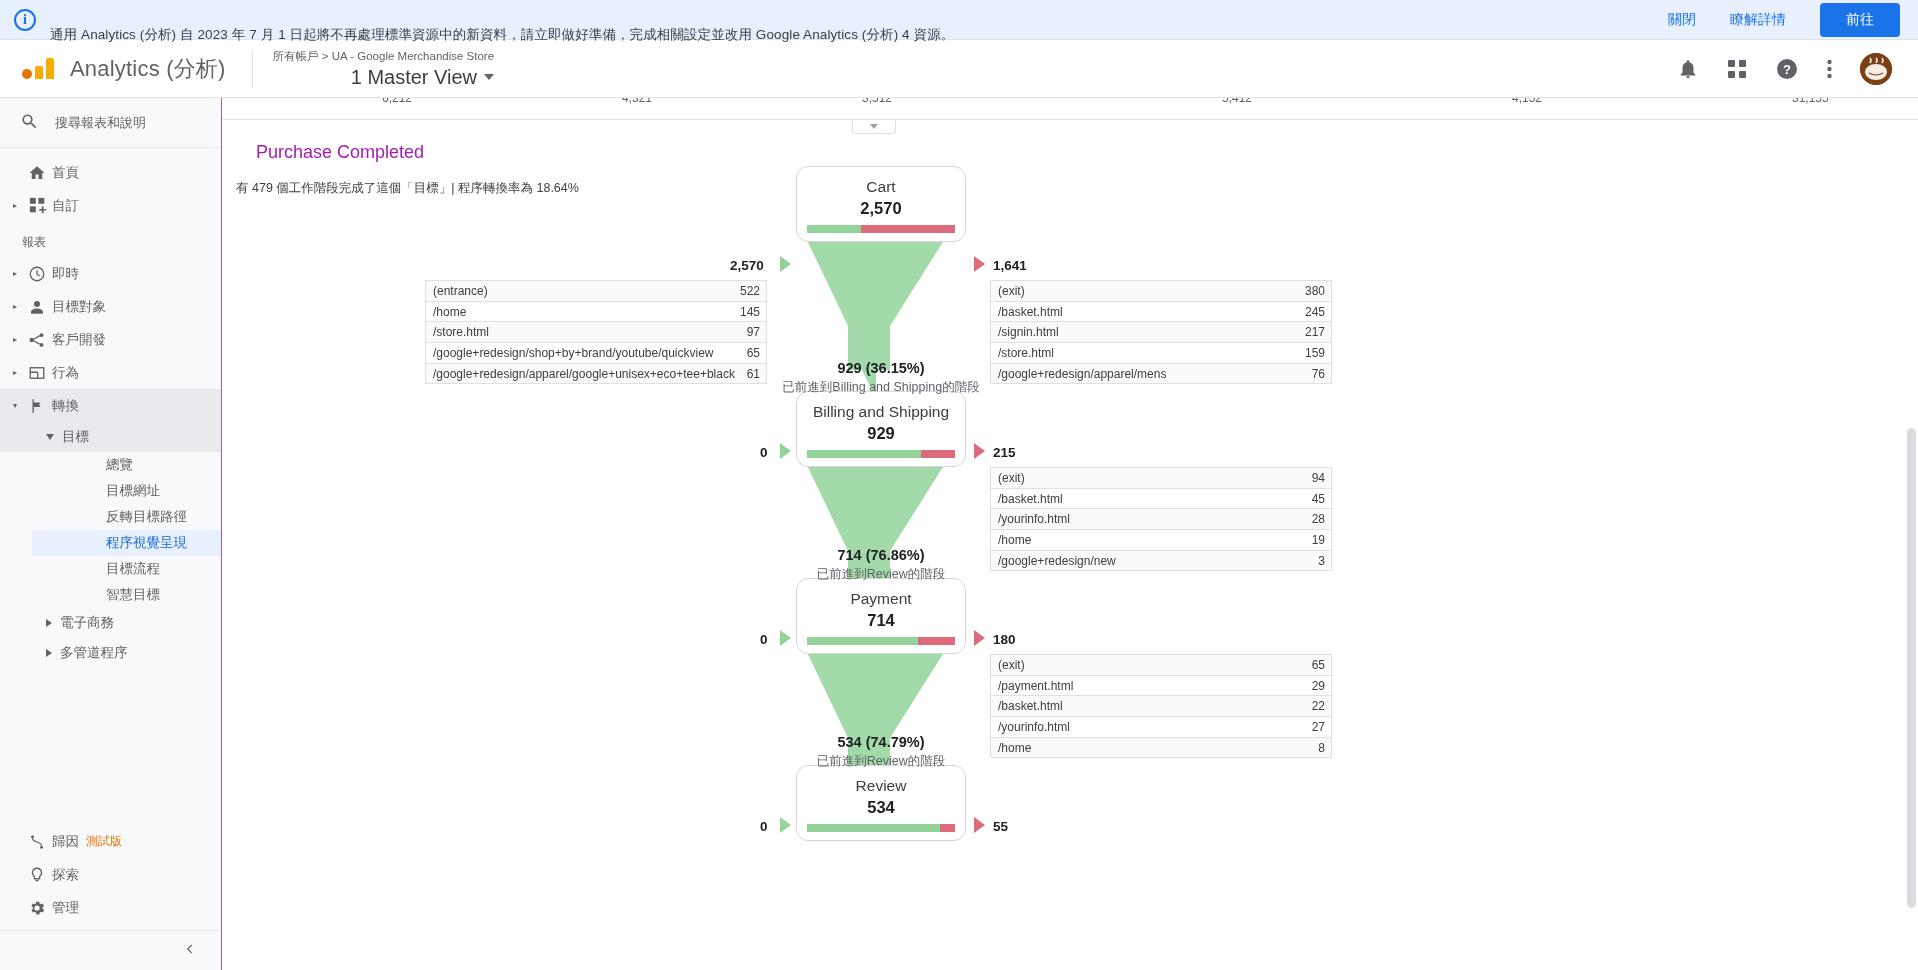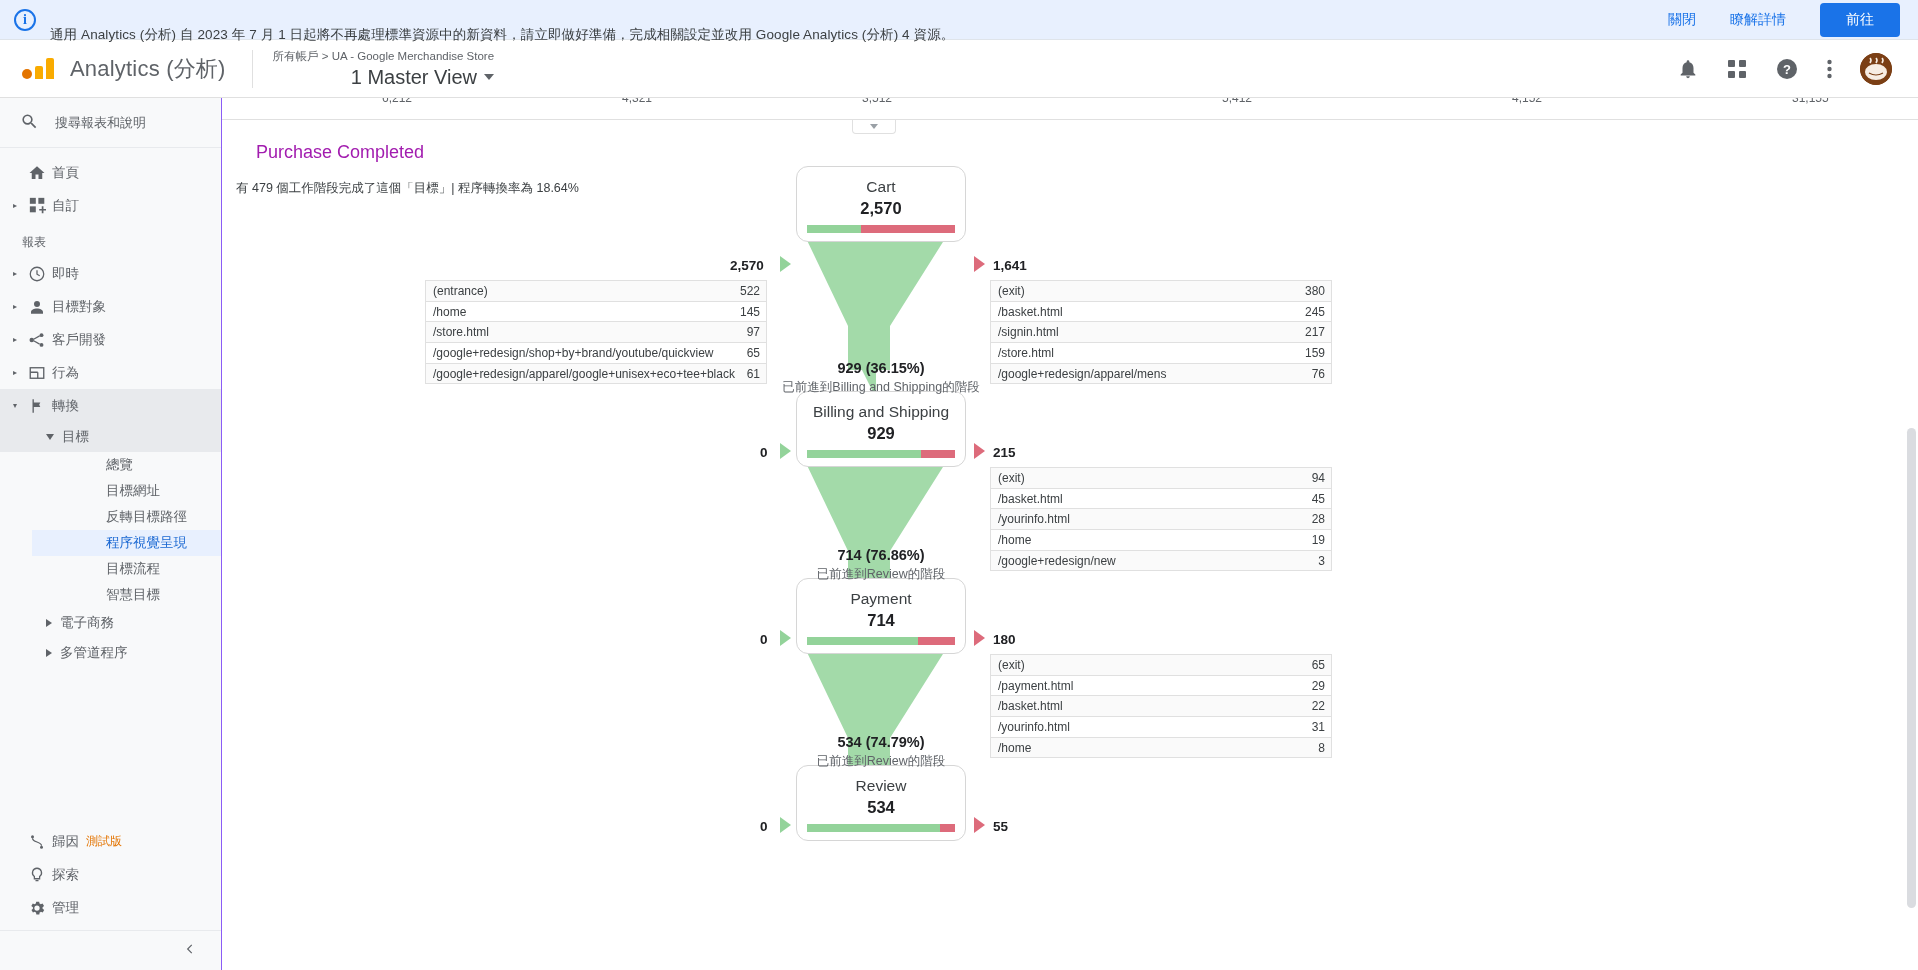--- a/index.html
+++ b/index.html
@@ -638,21 +638,21 @@
         <div class="row">
           <span class="rl">/payment.html</span>
           <span class="rv">29</span>
           </div>
         <div class="row">
           <span class="rl">/basket.html</span>
           <span class="rv">22</span>
           </div>
         <div class="row">
           <span class="rl">/yourinfo.html</span>
-          <span class="rv">31</span>
+          <span class="rv">27</span>
           </div>
         <div class="row">
           <span class="rl">/home</span>
           <span class="rv">8</span>
           </div>
       </div>
 
       <div class="flow-label" style="left:529px; top:634px;">
         <div class="fl-main">534 (74.79%)</div>
         <div class="fl-sub">已前進到Review的階段</div>

